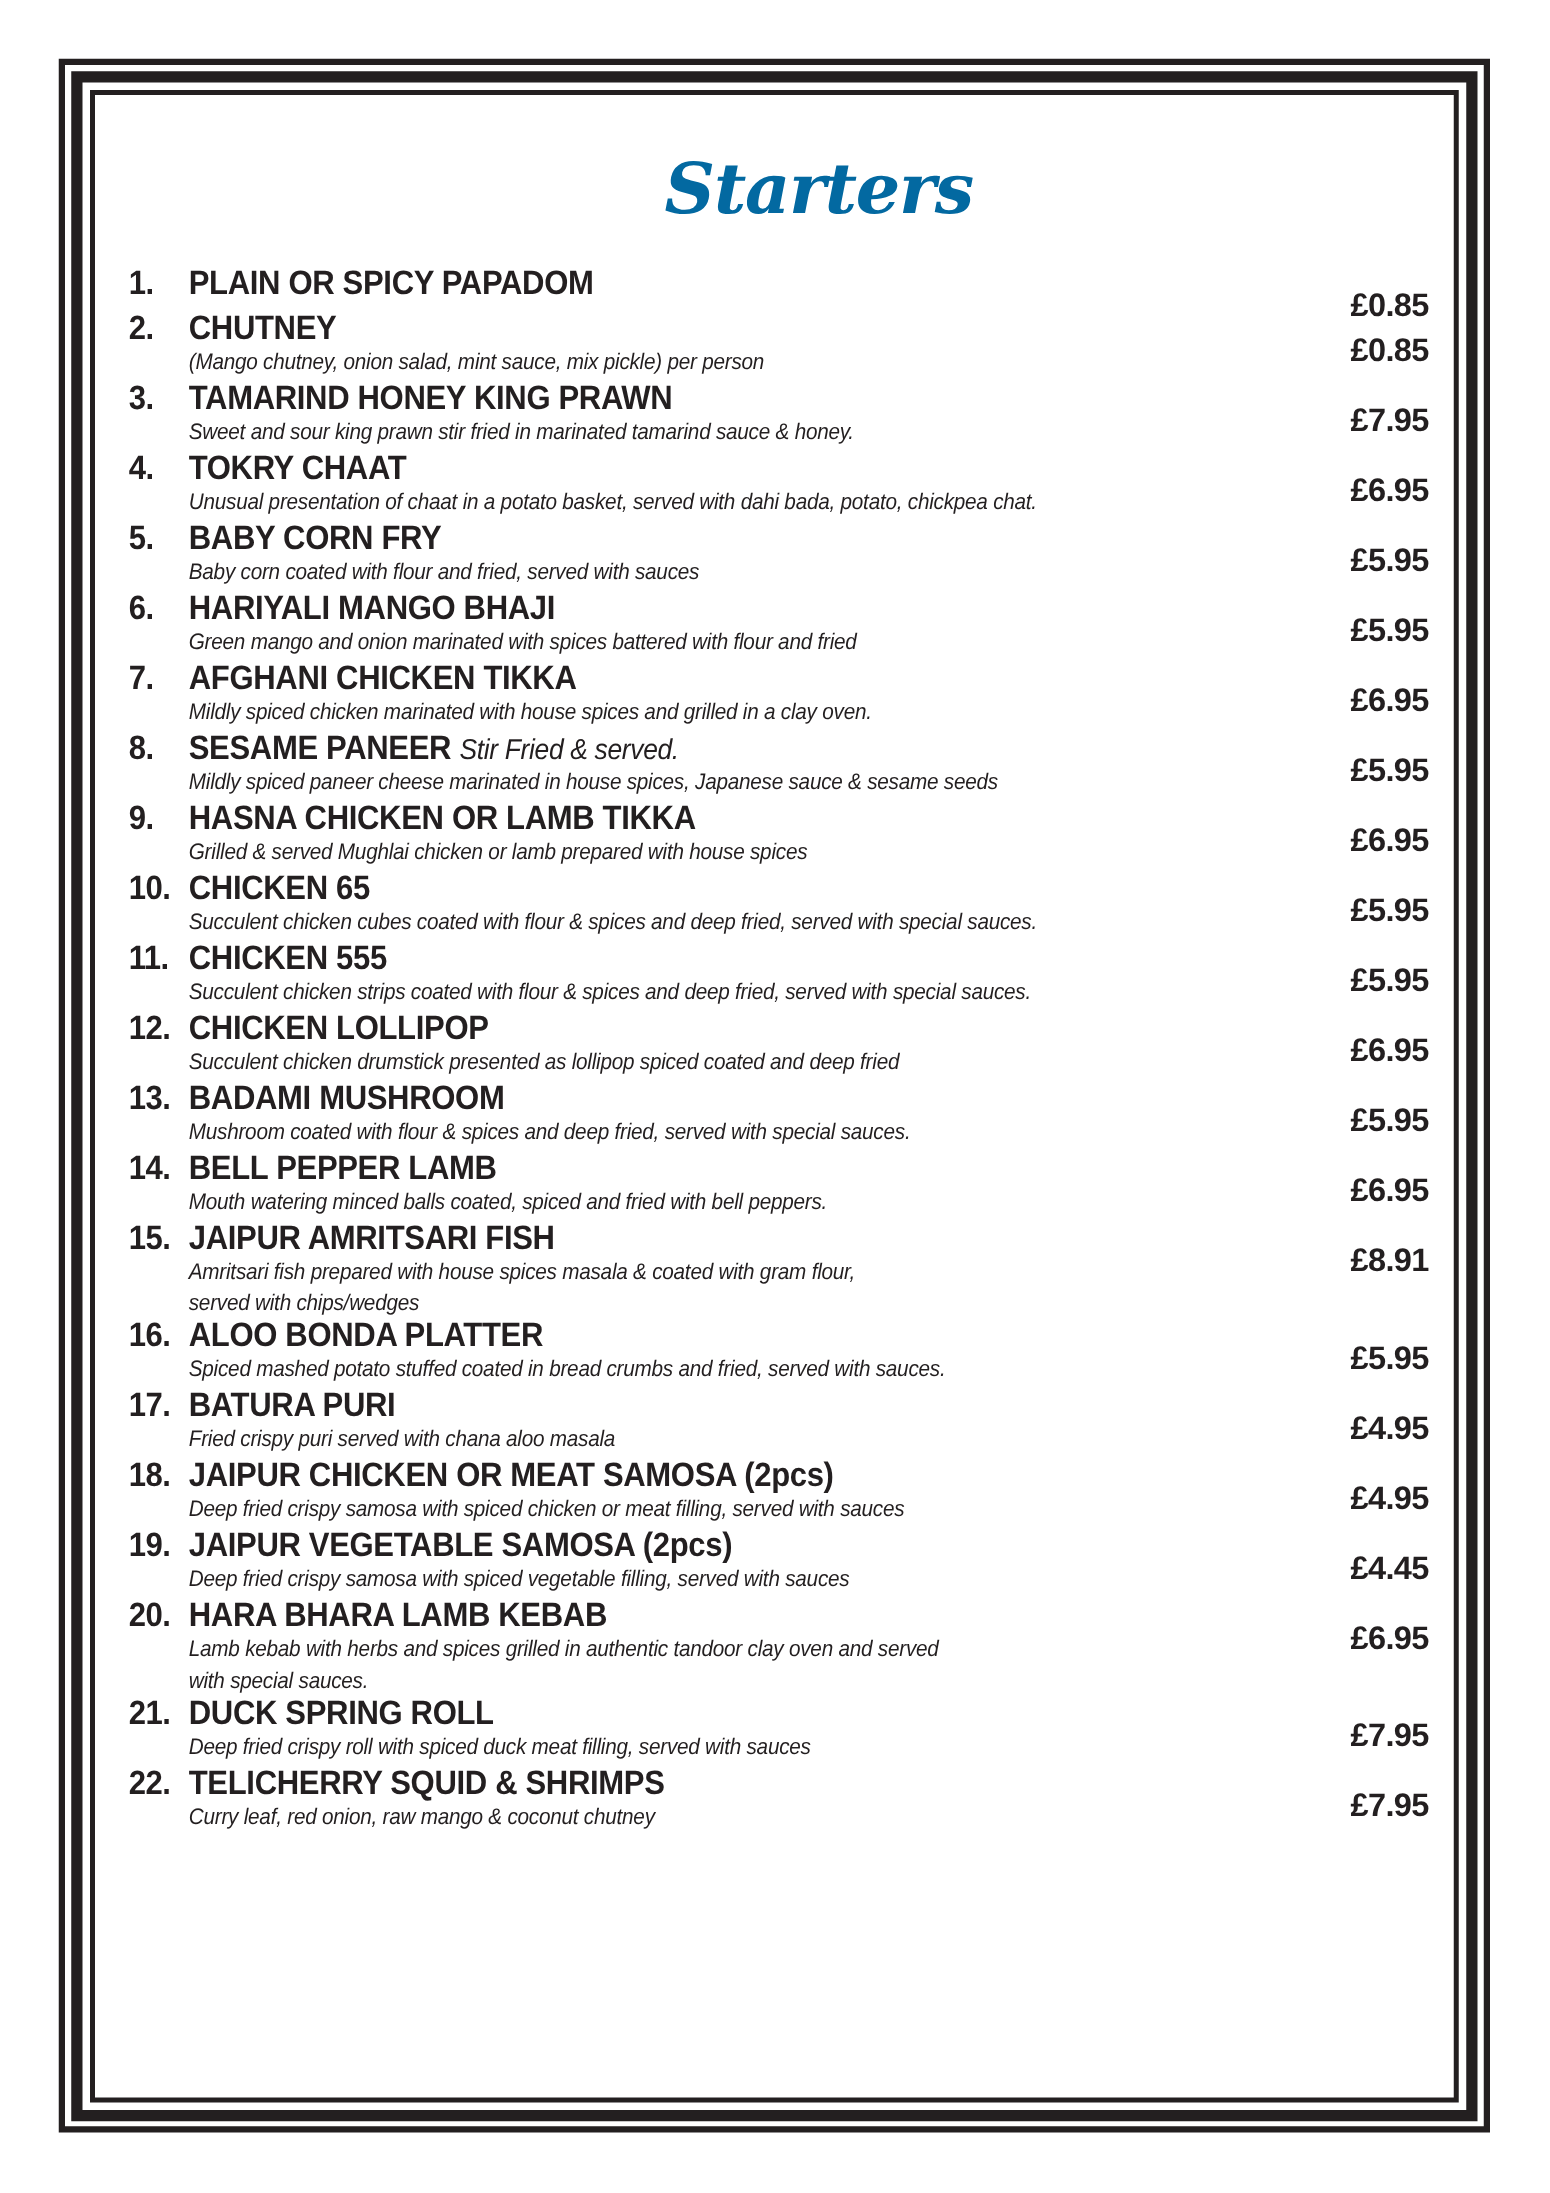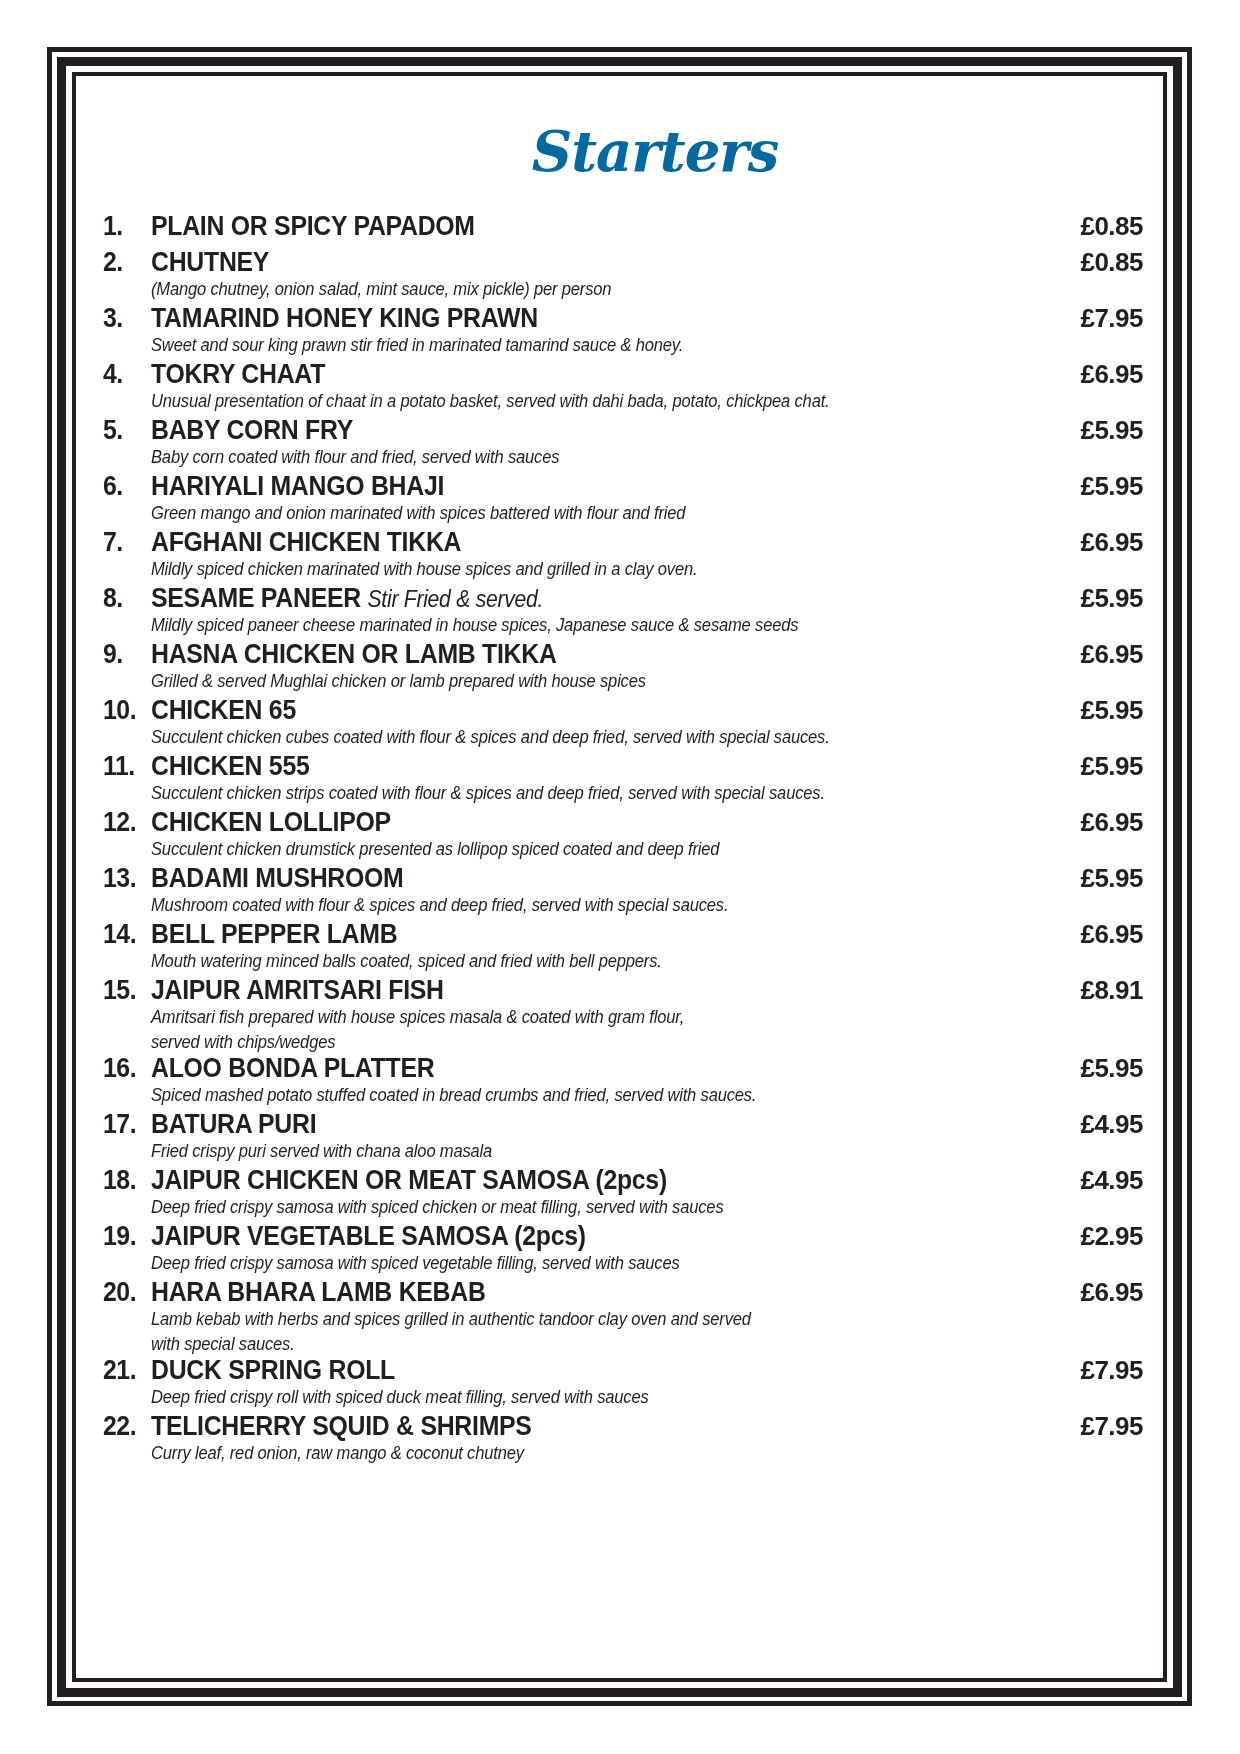--- a/index.html
+++ b/index.html
@@ -26,21 +26,21 @@
       font-family: "Liberation Sans", sans-serif; font-weight: bold; font-size: 27px; line-height: 32px;
       transform: scaleX(0.92); transform-origin: left center; letter-spacing: -0.3px;
     }
     .name .extra { font-weight: normal; font-style: italic; font-size: 23px; }
     .desc {
       position: absolute; left: 48px; top: 31px; white-space: pre-line;
       font-family: "Liberation Sans", sans-serif; font-style: italic; font-size: 18px; line-height: 25px;
       transform: scaleX(0.92); transform-origin: left top; letter-spacing: -0.2px; color: #231f20;
     }
     .price {
-      position: absolute; right: 0; top: 0;
+      position: absolute; right: 0; top: 18px;
       font-family: "Liberation Sans", sans-serif; font-weight: bold; font-size: 26px; line-height: 32px;
       letter-spacing: -0.5px;
     }
   </style>
 </head>
 <body>
 
 <div class="frame-outer"></div>
 <div class="frame-mid"></div>
 <div class="frame-inner"></div>
@@ -153,21 +153,21 @@
     <div class="item" style="top: 954px;">
       <span class="num">18.</span>
       <span class="name"><span>JAIPUR CHICKEN OR MEAT SAMOSA (2pcs)</span></span>
       <div class="desc">Deep fried crispy samosa with spiced chicken or meat filling, served with sauces</div>
       <span class="price">£4.95</span>
     </div>
     <div class="item" style="top: 1010px;">
       <span class="num">19.</span>
       <span class="name"><span>JAIPUR VEGETABLE SAMOSA (2pcs)</span></span>
       <div class="desc">Deep fried crispy samosa with spiced vegetable filling, served with sauces</div>
-      <span class="price">£2.95</span>
+      <span class="price">£4.45</span>
     </div>
     <div class="item" style="top: 1066px;">
       <span class="num">20.</span>
       <span class="name"><span>HARA BHARA LAMB KEBAB</span></span>
       <div class="desc">Lamb kebab with herbs and spices grilled in authentic tandoor clay oven and served
 with special sauces.</div>
       <span class="price">£6.95</span>
     </div>
     <div class="item" style="top: 1144px;">
       <span class="num">21.</span>

